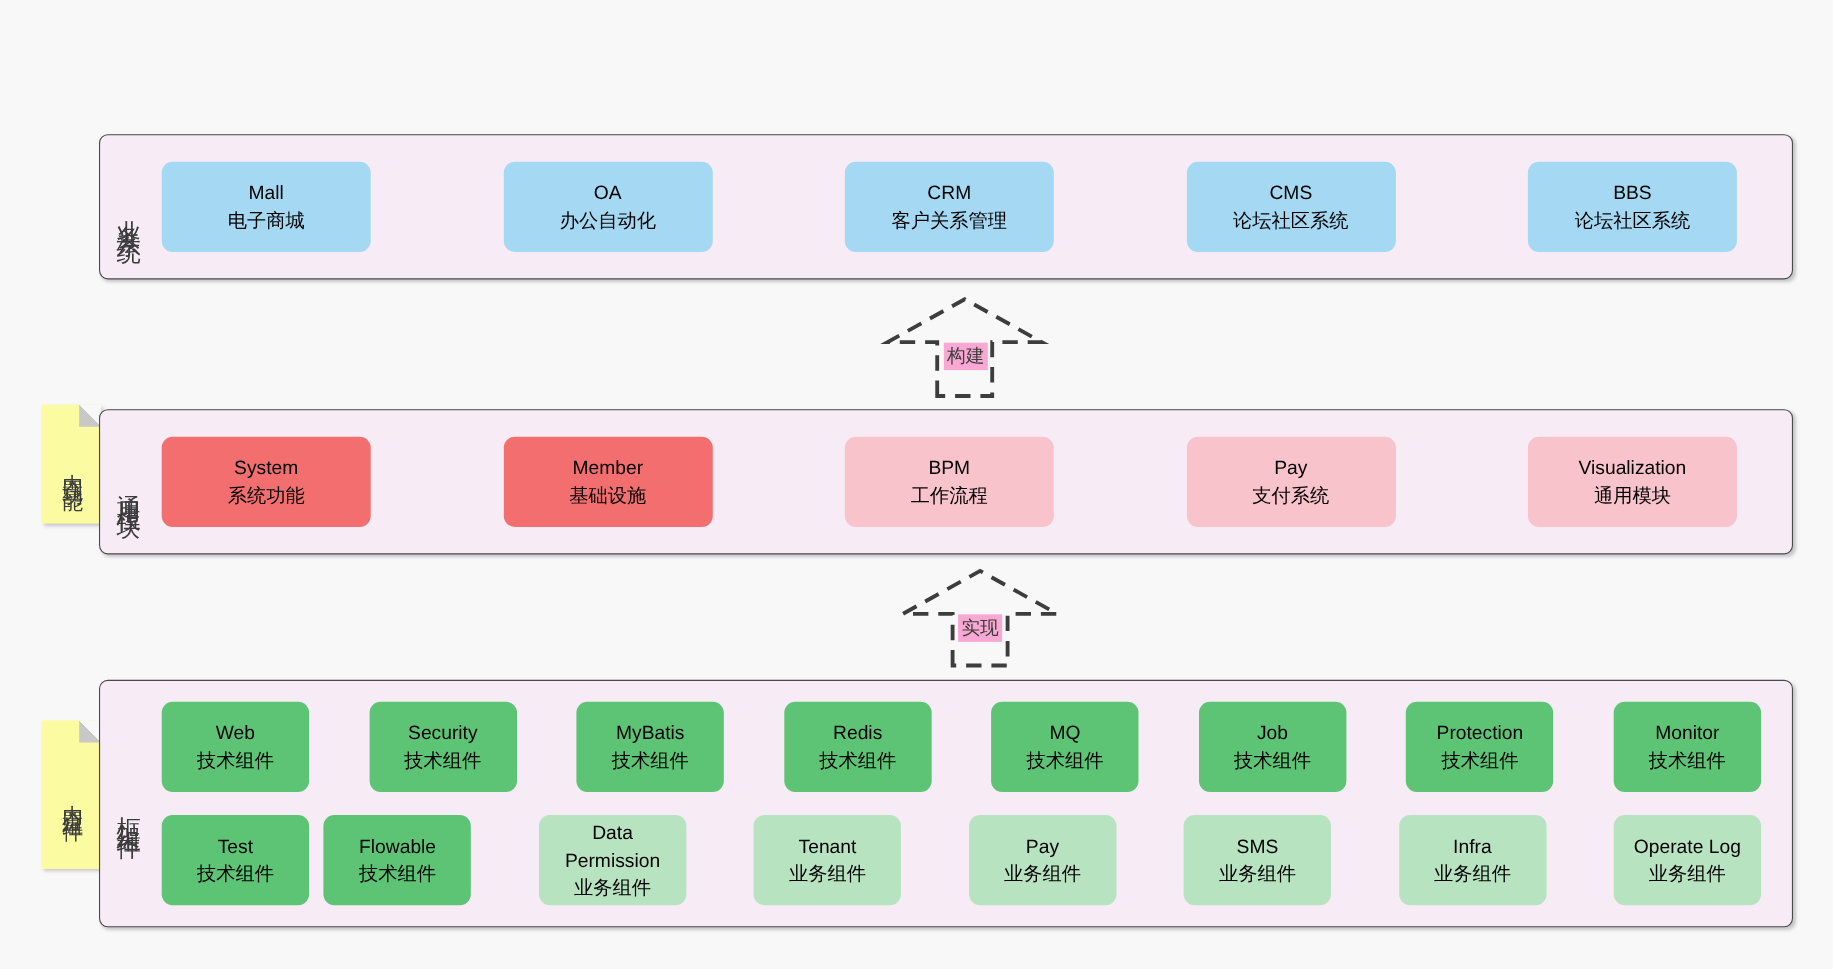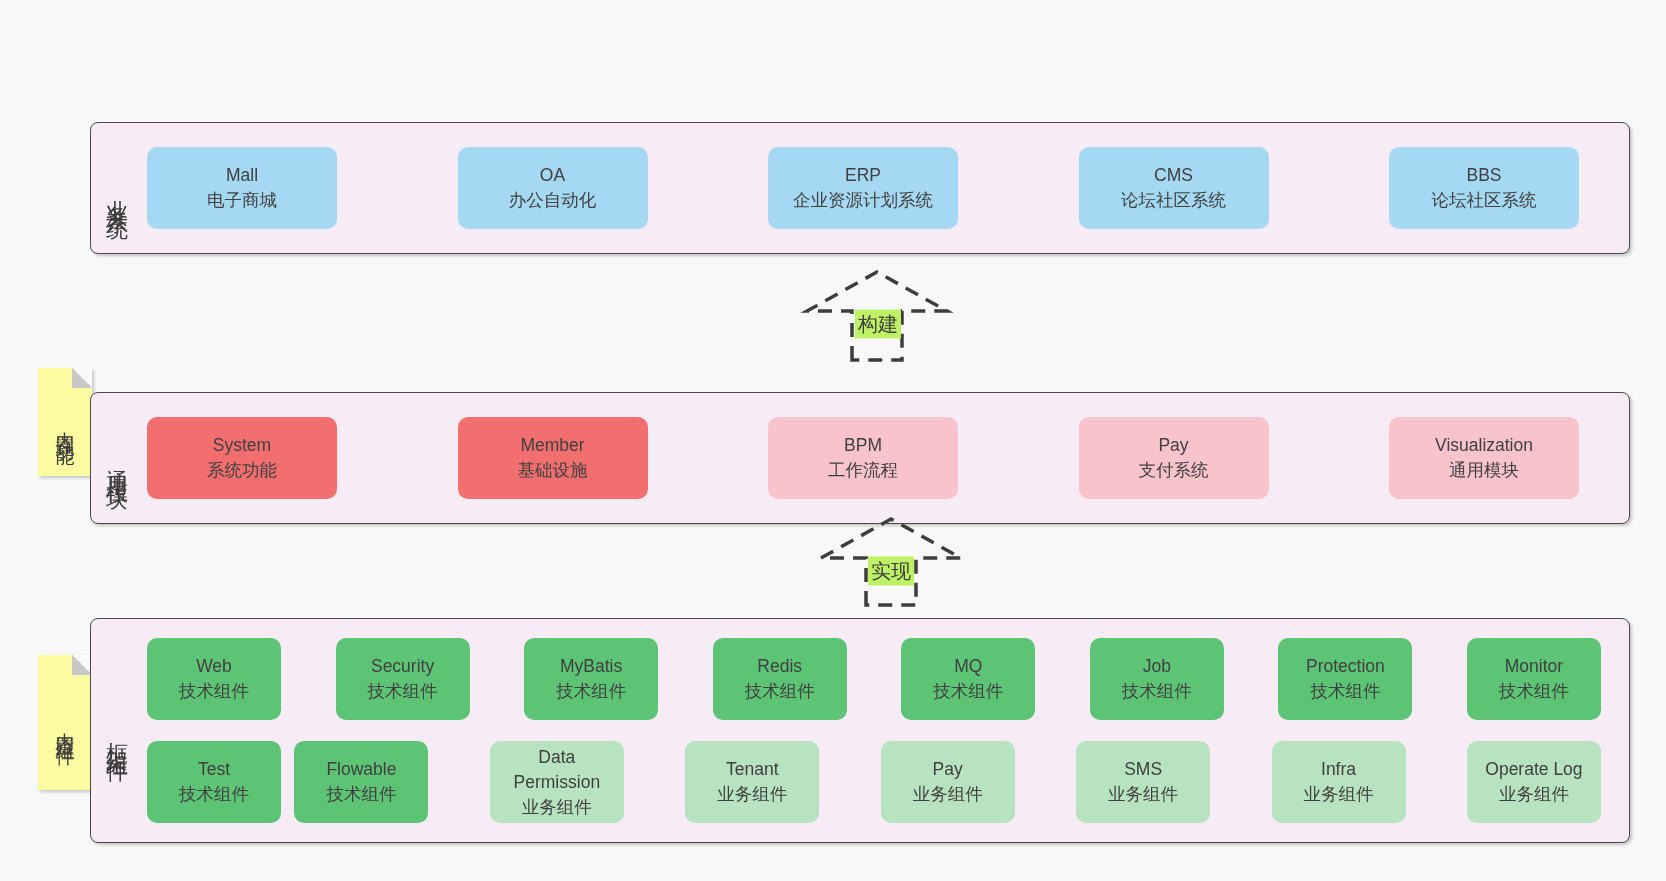--- a/index.html
+++ b/index.html
@@ -13,46 +13,46 @@
   .note-text{position:absolute;left:50%;top:50%;transform:translate(-50%,-50%);
     writing-mode:vertical-rl;text-orientation:upright;font-size:19px;letter-spacing:5px;
     color:#3b3b3b;white-space:nowrap;margin-top:4px;}
   .fold{position:absolute;top:0;right:0;width:20px;height:20px;
     background:linear-gradient(225deg,#f8f8f8 50%,#c8c8c8 50%);}
 
   
   .band{position:absolute;left:90px;width:1540px;background:#f7ecf5;border:1.6px solid #4a4a4a;
     border-radius:8px;box-sizing:border-box;box-shadow:2px 2px 3px rgba(110,110,110,.35);}
   .band-1{top:122px;height:132px;}
-  .band-2{top:392px;height:132px;}
+  .band-2{top:372px;height:132px;}
   .band-3{top:618px;height:225px;}
   .band-label{position:absolute;left:11px;top:50%;transform:translateY(-50%);
     writing-mode:vertical-rl;text-orientation:upright;font-size:22px;letter-spacing:6px;
     white-space:nowrap;margin-top:6px;}
   .content{position:absolute;left:56px;right:50px;top:0;bottom:0;
     display:flex;flex-direction:column;justify-content:center;gap:21px;}
   .band-3 .content{right:28px;}
   .row{display:flex;justify-content:space-between;}
 
   
   .box{border-radius:10px;display:flex;flex-direction:column;align-items:center;justify-content:center;
-    text-align:center;font-size:17.5px;line-height:25px;color:#404040;box-sizing:border-box;padding:2px 6px;}
+    text-align:center;font-size:17.5px;line-height:25px;color:#000000;box-sizing:border-box;padding:2px 6px;}
   .w6{width:190px;height:82px;}
   .w8{width:134px;height:82px;}
   .blue{background:#a5d8f3;}
   .red{background:#f36e6e;}
   .pink{background:#f9c3cb;}
   .gdark{background:#5dc475;}
   .glight{background:#b8e3c0;margin-left:48px;}
 
   
   .arrow-svg{position:absolute;}
   .arrow-path{fill:none;stroke:#3d3d3d;stroke-width:3.5;stroke-dasharray:14 9;}
-  .arrow-label{position:absolute;transform:translate(-50%,-50%);background:#bef264;
-    padding:1px 3px;font-size:20px;color:#3d3d3d;white-space:nowrap;}
+  .arrow-label{position:absolute;transform:translate(-50%,-50%);background:#f9a8d4;
+    padding:1px 3px;font-size:17px;color:#3d3d3d;white-space:nowrap;}
 </style>
 </head>
 <body>
 
 <div class="canvas">
 
   <div class="note note-2">
     <span class="note-text">内置功能</span>
     <span class="fold"></span>
   </div>
@@ -68,22 +68,22 @@
       <div class="row">
         <div class="box w6 blue">
           <div>Mall</div>
           <div>电子商城</div>
         </div>
         <div class="box w6 blue">
           <div>OA</div>
           <div>办公自动化</div>
         </div>
         <div class="box w6 blue">
-          <div>ERP</div>
-          <div>企业资源计划系统</div>
+          <div>CRM</div>
+          <div>客户关系管理</div>
         </div>
         <div class="box w6 blue">
           <div>CMS</div>
           <div>论坛社区系统</div>
         </div>
         <div class="box w6 blue">
           <div>BBS</div>
           <div>论坛社区系统</div>
         </div>
       </div>

